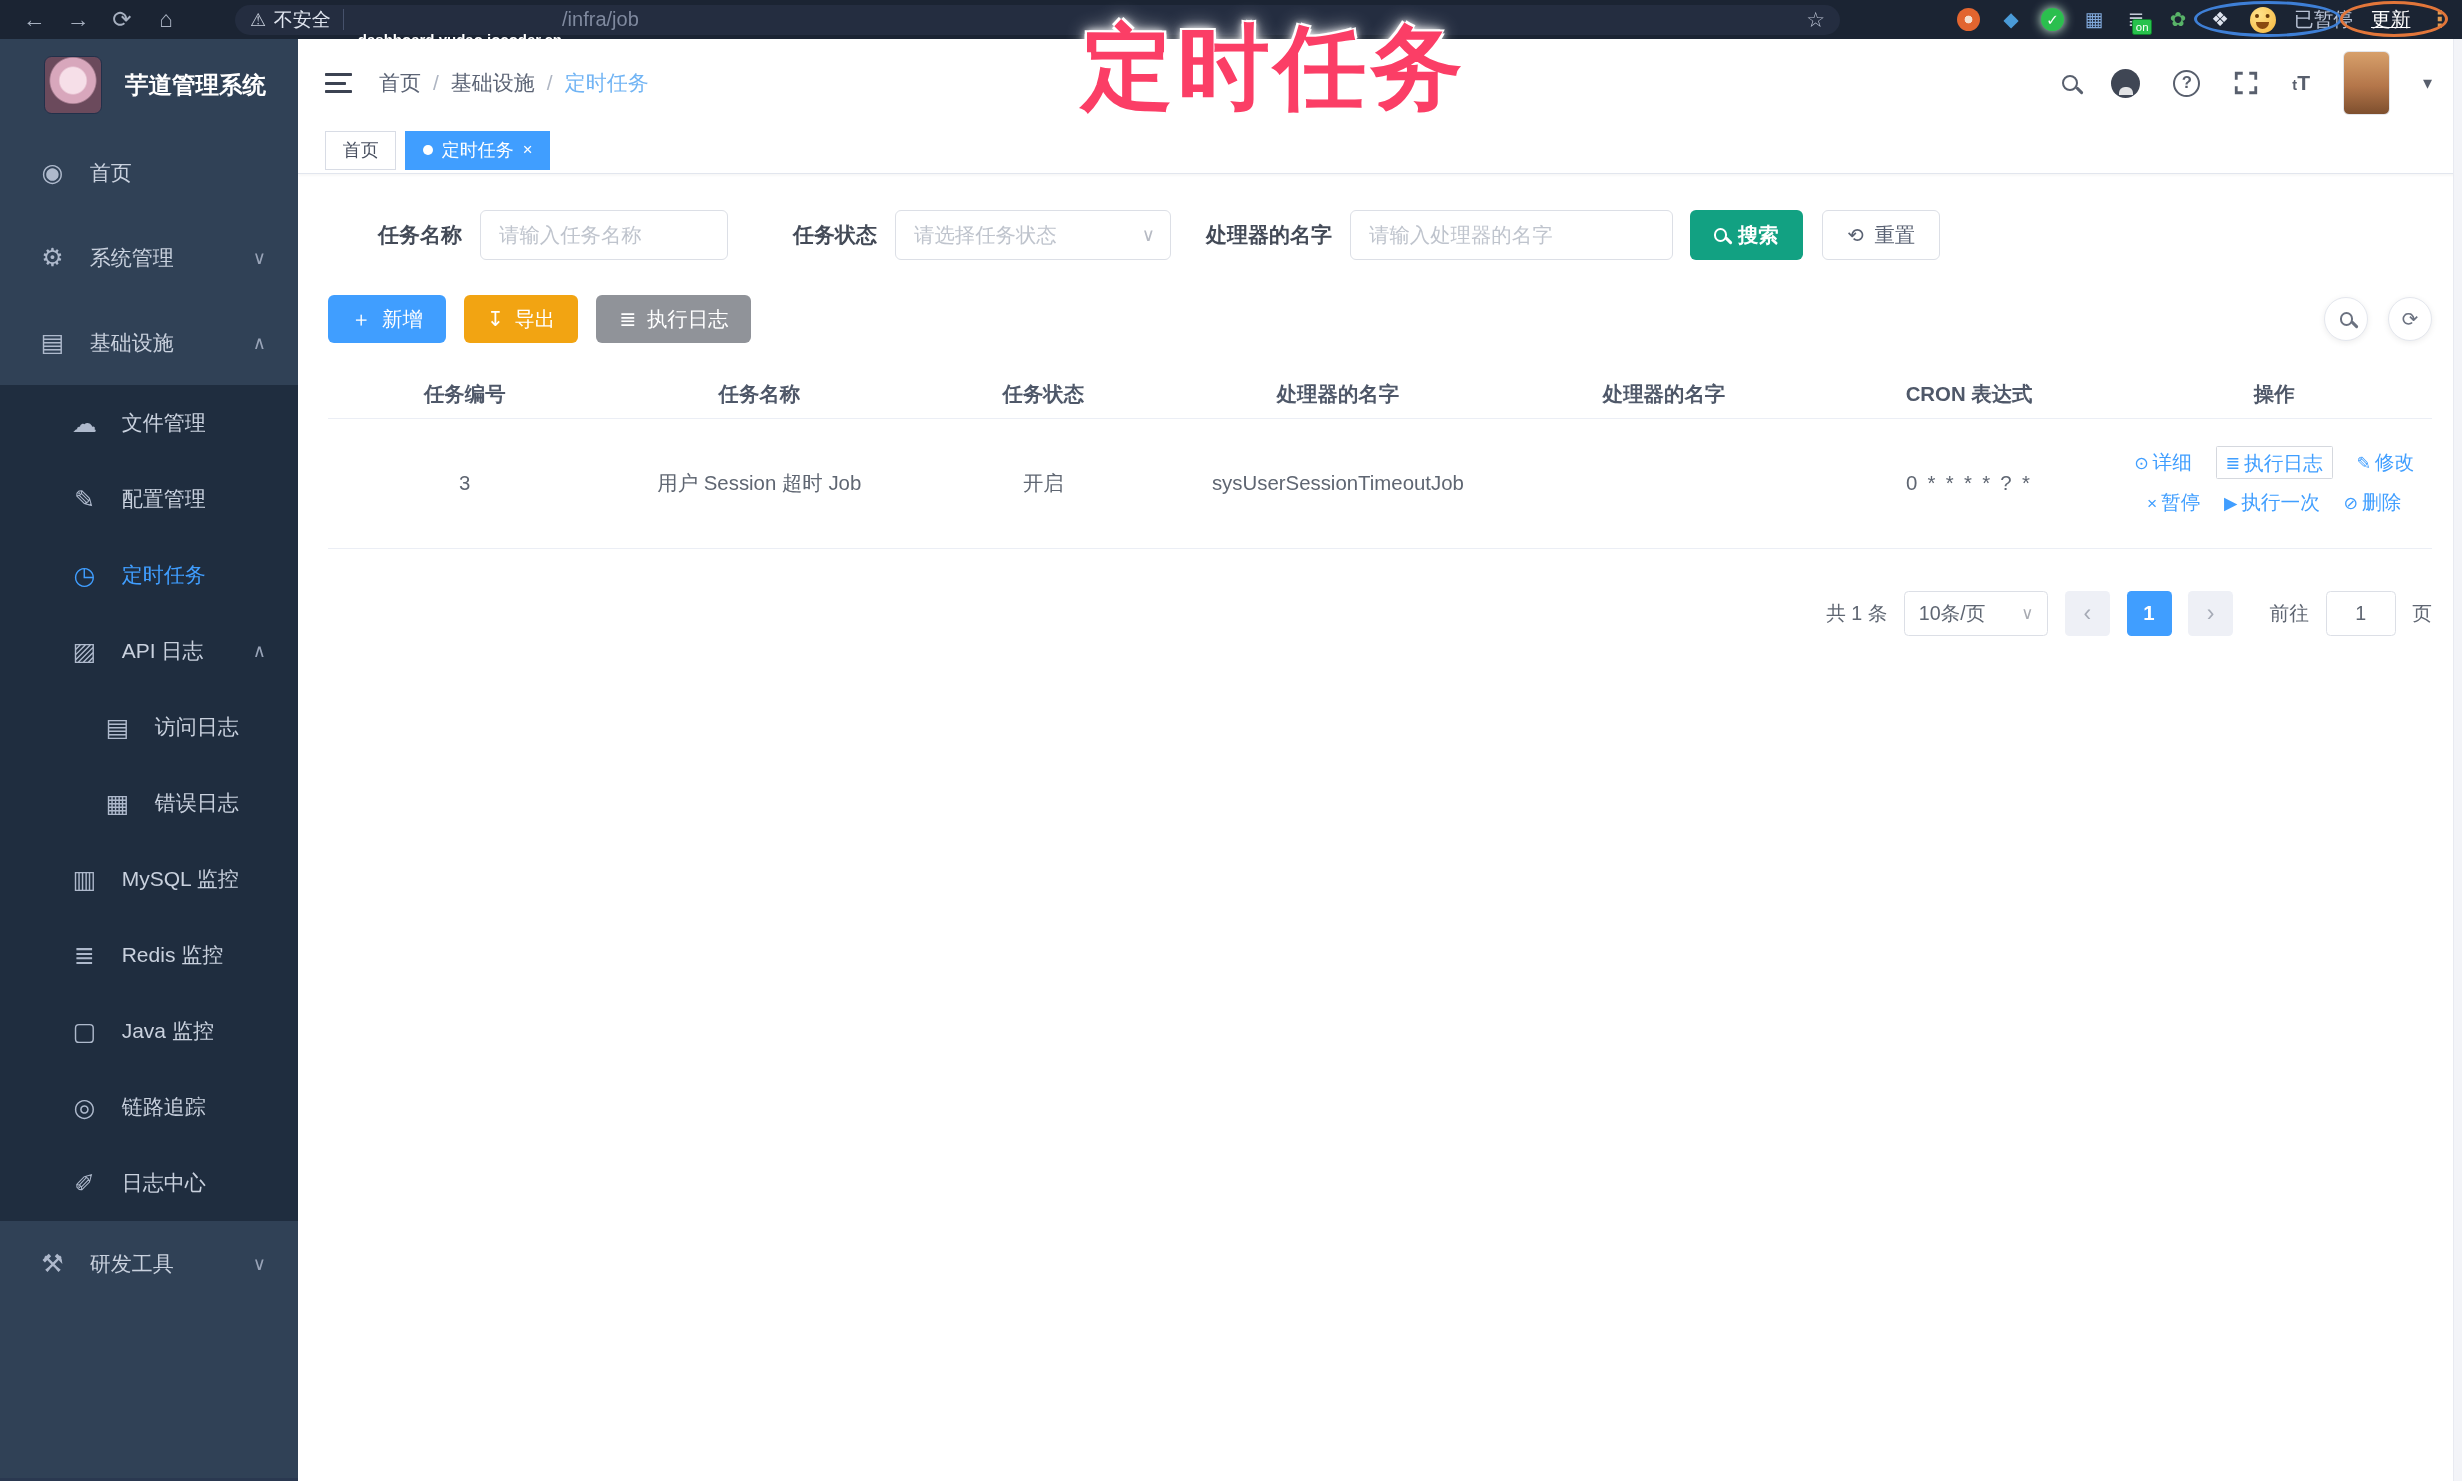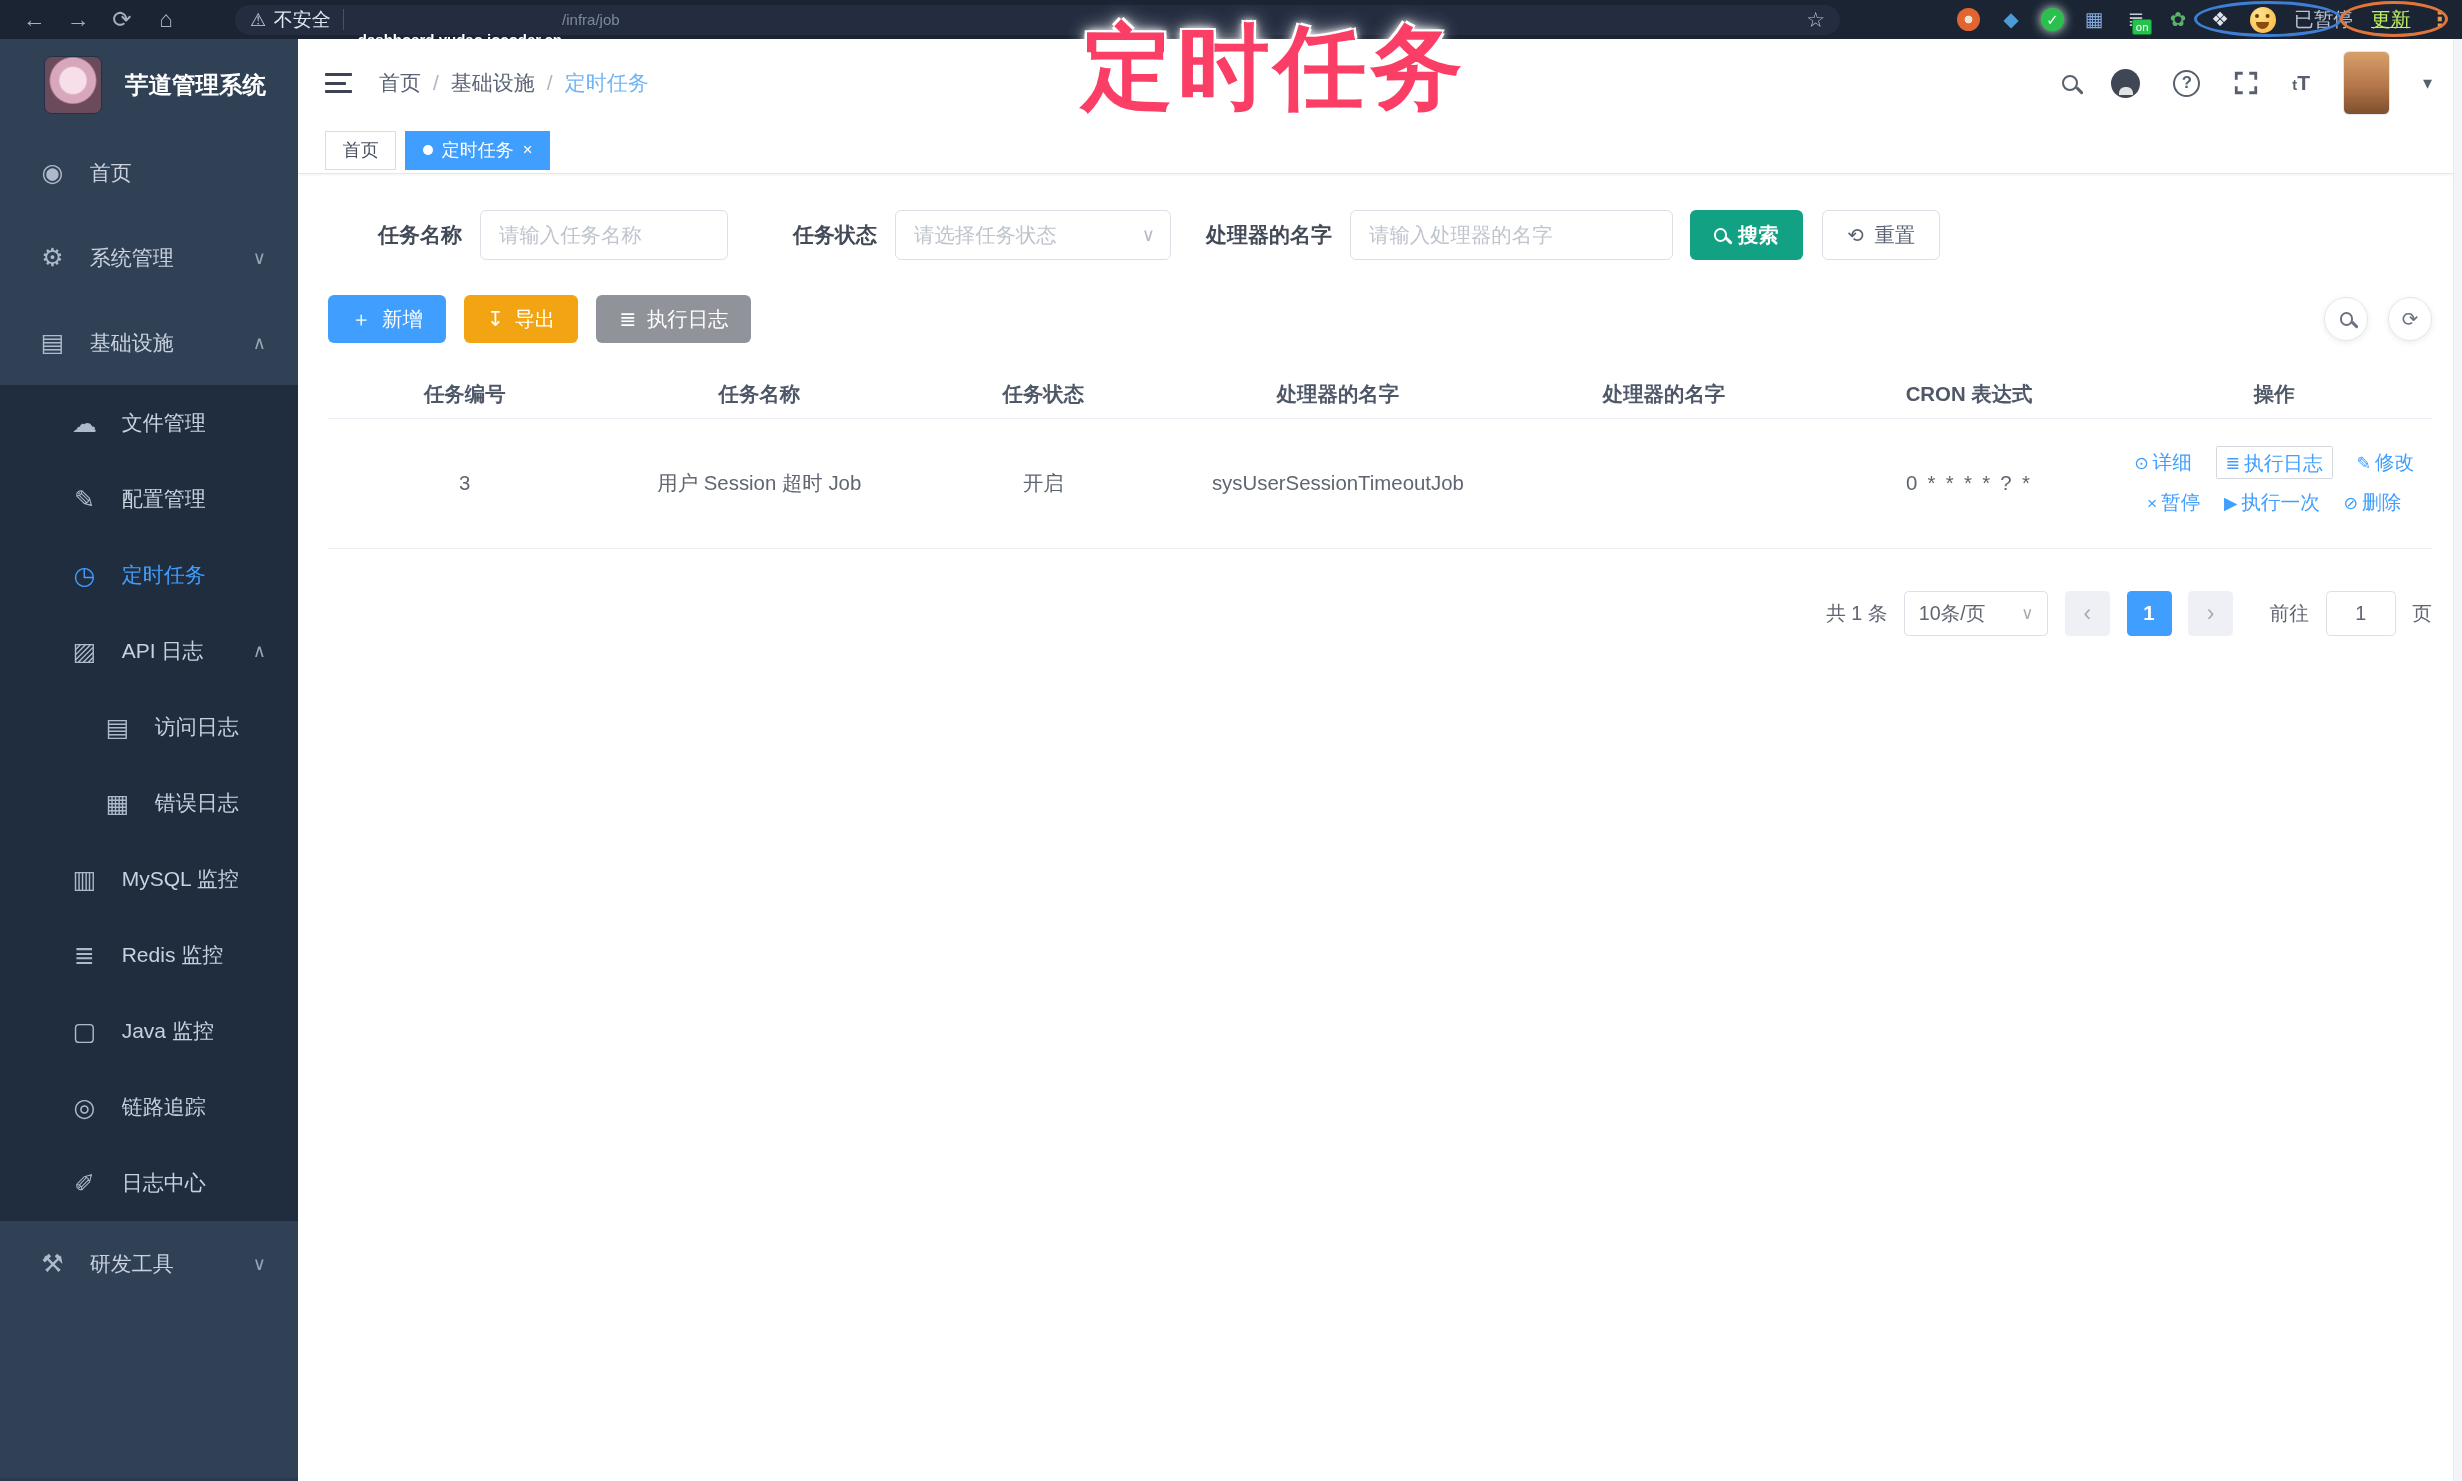--- a/index.html
+++ b/index.html
@@ -7,37 +7,37 @@
   body { font-family:"Liberation Sans","DejaVu Sans",sans-serif; background:#fff; position:relative; }
 
   
   .chrome { position:absolute; top:0; left:0; width:2462px; height:39px; background:#1b2433; display:flex; align-items:center; padding:0 12px; z-index:10; }
   .chrome .navbtn { color:#a7b0c0; font-size:23px; width:44px; text-align:center; cursor:pointer; }
   .omnibox { position:absolute; left:235px; top:4.5px; width:1605px; height:30px; background:#242d40; border-radius:16.7px; display:flex; align-items:center; padding:0 15px; }
   .omni-warn { color:#c9d0dd; font-size:18px; margin-right:7.6px; }
   .omni-warntext { color:#dfe4ee; font-size:19px; margin-right:12px; }
   .omni-div { width:1.5px; height:21px; background:#46516b; margin-right:13.6px; }
   .omni-host { color:#ffffff; font-size:15px; font-weight:700;margin-top:40px; }
-  .omni-path { color:#7f899e; font-size:15px;text-align:right; }
+  .omni-path { color:#7f899e; font-size:20px;text-align:right; }
   .omni-star { margin-left:auto; color:#b9c1d1; font-size:21px; }
   .chrome-right { position:absolute; right:10.6px; top:0; height:39px; display:flex; align-items:center; gap:18px; }
   .ext { width:24px; height:24px; display:flex; align-items:center; justify-content:center; font-size:19.7px; position:relative; }
   .ext-orange { background:radial-gradient(circle,#f4e0d0 22%,#e2652f 26%); border-radius:50%; width:23px; height:23px; }
   .ext-blue { color:#4a9bd8; }
   .ext-green { background:#2bbf4e; border-radius:50%; color:#fff; font-size:15px; width:23px; height:23px; box-shadow:0 0 10.6px #d9ffe3; }
   .ext-grid { color:#7fa7d9; }
   .ext-list { color:#c3cad6; }
   .ext-badge { position:absolute; bottom:-3px; right:-4.5px; background:#27c24c; color:#fff; font-size:11.4px; padding:0.8px 3px; border-radius:2.3px; border:0.8px solid #0f7d2d; }
   .ext-leaf { color:#58b368; }
   .ext-puzzle { color:#dfe4ee; }
   .emoji-face { width:26px; height:26px; border-radius:50%; background:radial-gradient(circle at 35% 30%,#ffe28a,#f7b63b); position:relative; }
   .emoji-face::before { content:''; position:absolute; top:7.6px; left:5.3px; width:3.8px; height:3.8px; border-radius:50%; background:#6b3c0a; box-shadow:10.6px 0 0 #6b3c0a; }
   .emoji-face::after { content:''; position:absolute; left:6px; bottom:3.8px; width:13px; height:6.8px; border-radius:0 0 12px 12px; background:#8a4a10; }
   .paused-label { color:#b9c3d6; font-size:19.7px; }
-  .update-label { color:#bef264; font-size:19.7px;text-decoration:underline; }
+  .update-label { color:#ffffff; font-size:19.7px;text-decoration:underline; }
   .kebab { color:#e09b52; font-size:23px; font-weight:700; }
   .annot-ellipse { position:absolute; border-radius:50%; z-index:40; pointer-events:none; }
   .annot-blue { left:2194px; top:0.8px; width:148px; height:36px; border:3.8px solid #3e7fd6; }
   .annot-orange { left:2340px; top:0.8px; width:108px; height:36px; border:3.8px solid #e2763a; }
   .annot-title { position:absolute; left:1081px; top:6px; z-index:50; font-size:92px; font-weight:800; color:#fb3e66; letter-spacing:4.5px; white-space:nowrap; pointer-events:none;
     text-shadow:0 0 7.6px #fff, 0 0 10.6px #fff, 2.3px 2.3px 0 #fff, -2.3px -2.3px 0 #fff, 2.3px -2.3px 0 #fff, -2.3px 2.3px 0 #fff, 0 0 19.7px rgba(255,255,255,.95); }
 
   
   .sidebar { position:absolute; left:0; top:39px; width:298px; bottom:0; background:#304156; color:#c9d1de; z-index:5; border-bottom:4.5px solid #2a3850; }
   .logo-row { height:91px; display:flex; align-items:center; padding-left:44px; gap:23px;font-family:Liberation Mono, monospace; }

